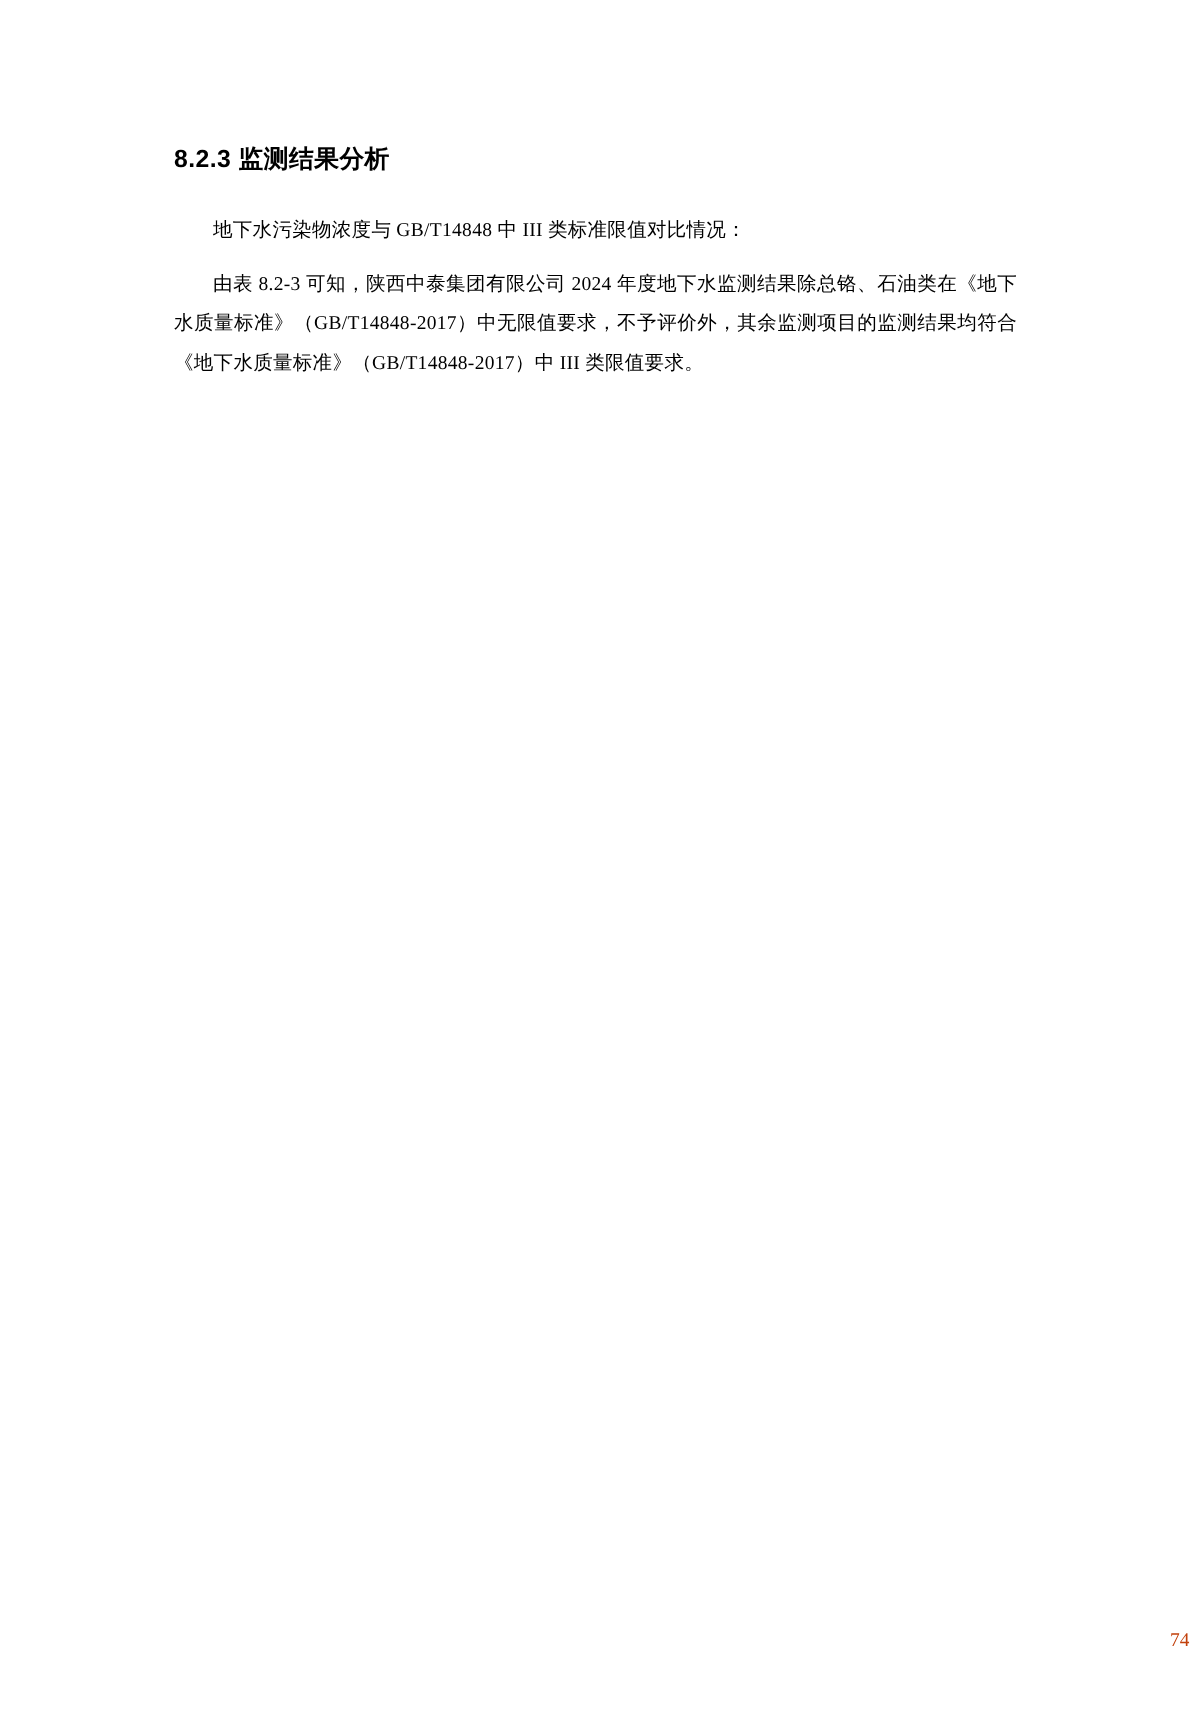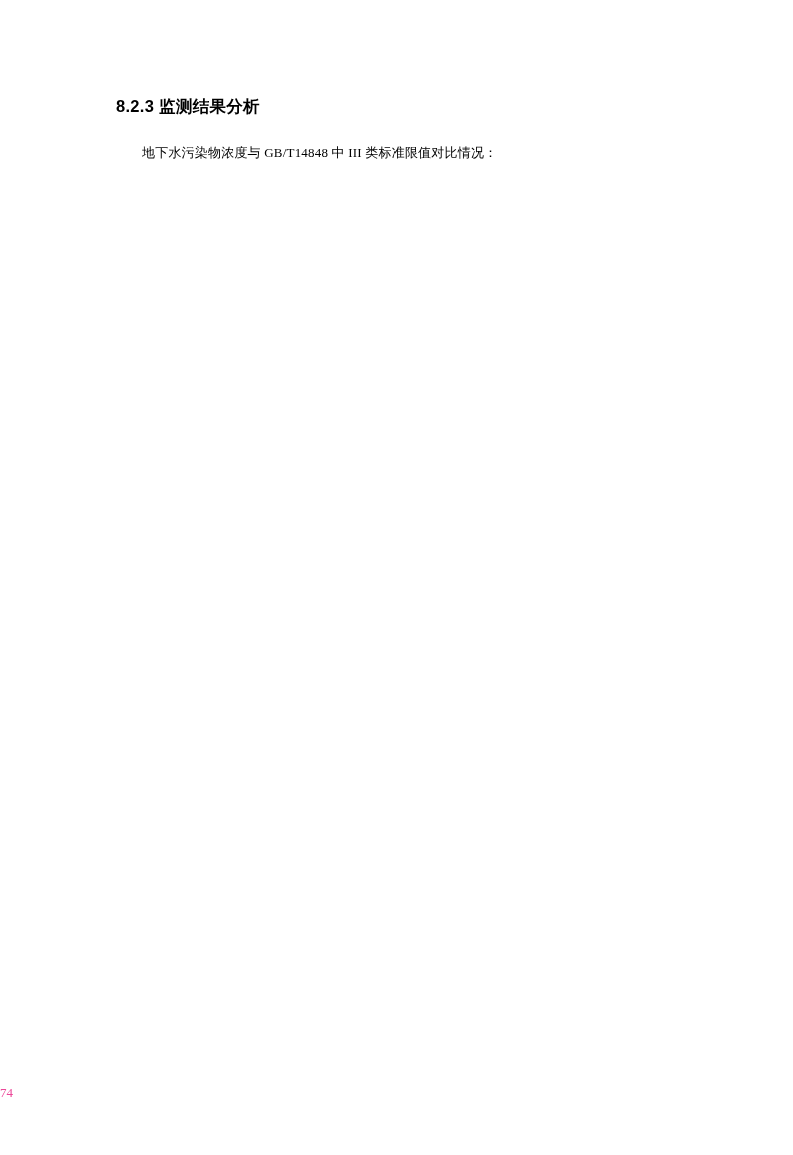--- a/index.html
+++ b/index.html
@@ -41,28 +41,29 @@
     letter-spacing: 0.2px;
   }
   .para + .para {
     margin-top: 9px;
   }
   .page-number {
     position: absolute;
     left: 0;
     right: 0;
     top: 1085px;
-    text-align: left;
+    text-align: right;
     font-size: 13px;
     font-family: "Liberation Serif", "DejaVu Serif", serif;
-    color: #ec4899;
+    color: #c2410c;
   }
 </style>
 </head>
 <body>
 
 <div class="page">
   <div class="content">
     <h3 class="heading">8.2.3 监测结果分析</h3>
     <p class="para">地下水污染物浓度与 GB/T14848 中 III 类标准限值对比情况：</p>
+    <p class="para">由表 8.2-3 可知，陕西中泰集团有限公司 2024 年度地下水监测结果除总铬、石油类在《地下水质量标准》（GB/T14848-2017）中无限值要求，不予评价外，其余监测项目的监测结果均符合《地下水质量标准》（GB/T14848-2017）中 III 类限值要求。</p>
   </div>
   <div class="page-number">74</div>
 </div>
 
 </body></html>

